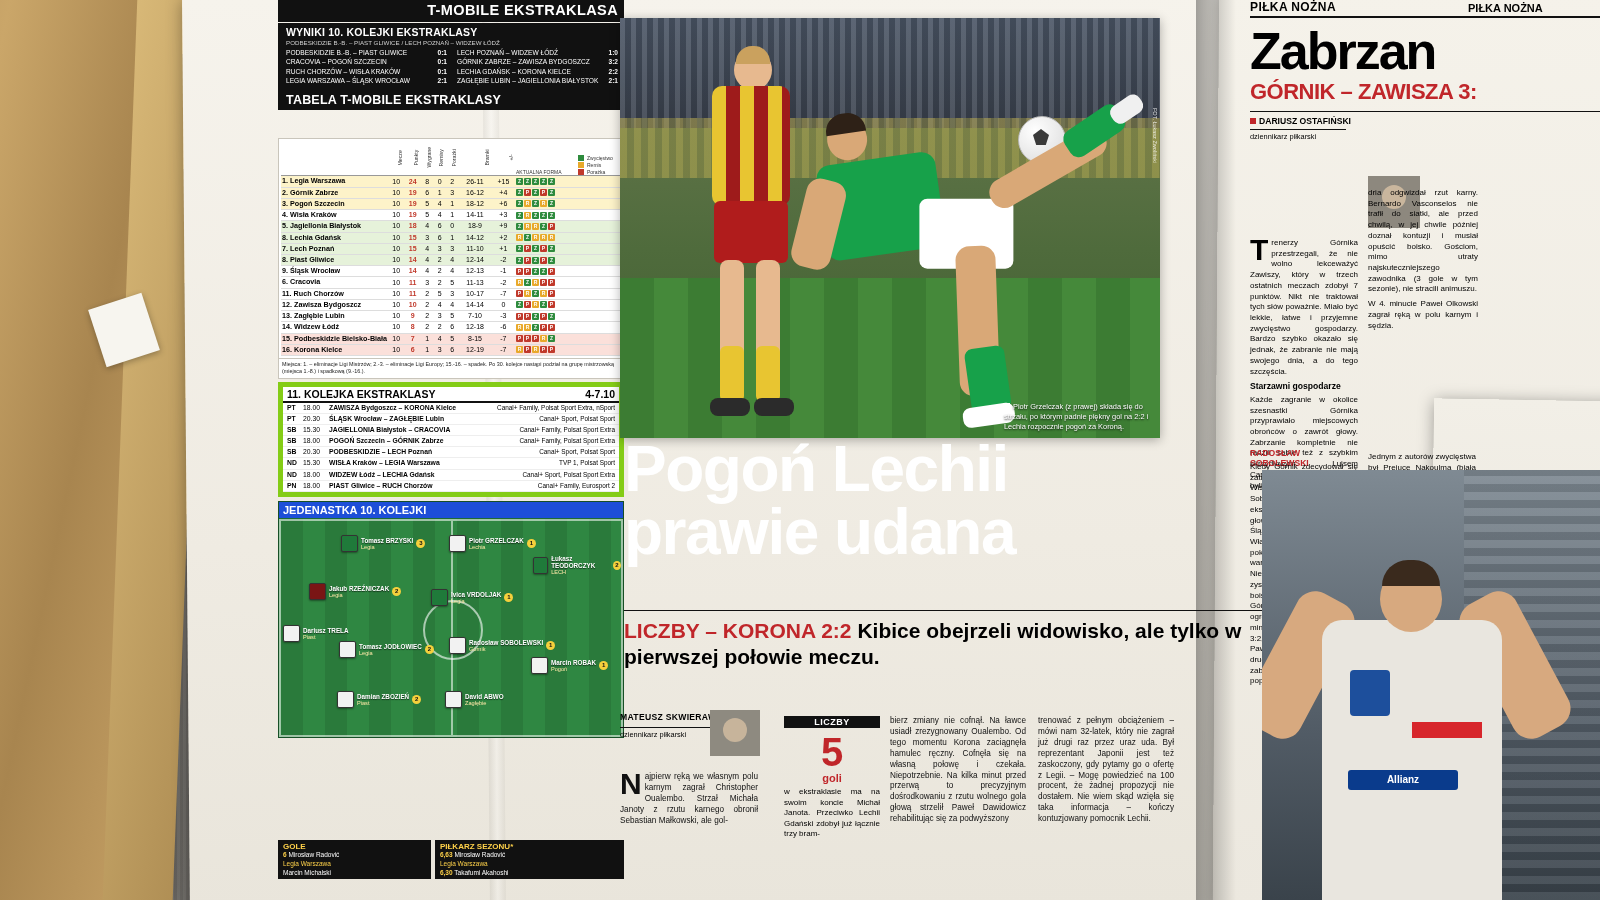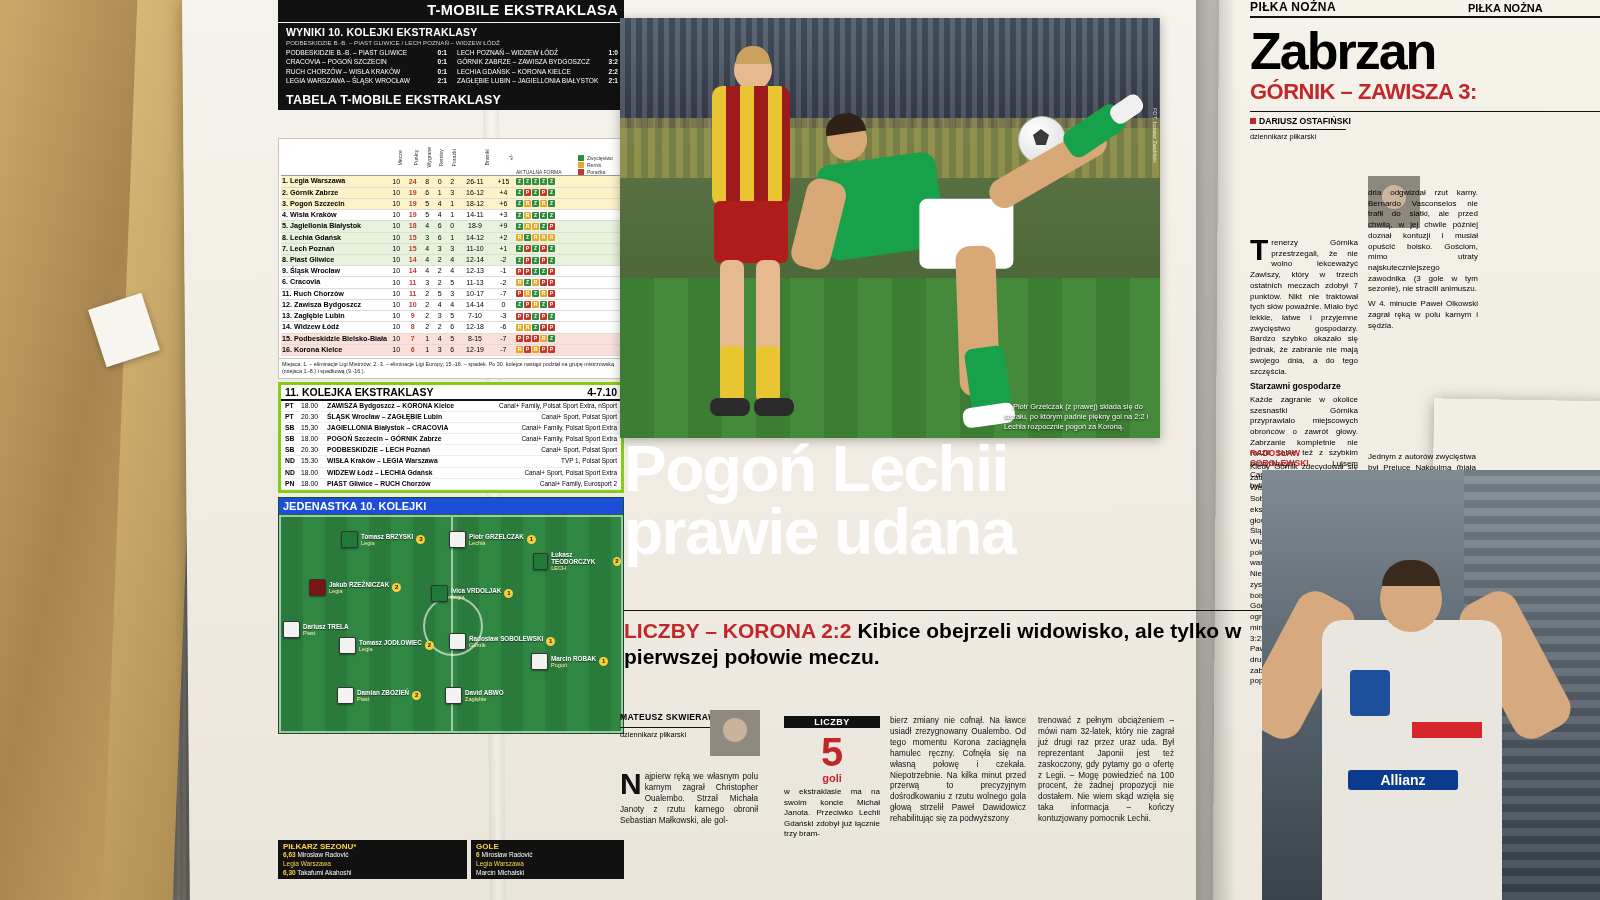--- a/index.html
+++ b/index.html
@@ -69,21 +69,21 @@
   .f{display:inline-block;width:7px;height:7px;line-height:7px;text-align:center;
     font-size:5px;color:#fff;font-weight:bold;border-radius:1px;}
   .f.Z{background:#2e8b3d;}.f.R{background:#e8a92b;}.f.P{background:#c0392b;}
   .legend{display:flex;flex-direction:column;gap:1px;font-size:5px;}
   .legend div{display:flex;align-items:center;gap:3px;}
   .legend i{width:6px;height:6px;display:inline-block;}
   .hl1{background:#fdf3c9;}.hl2{background:#e6f2da;}.hl3{background:#fbe0da;}
   .tab-foot{font-size:5.4px;line-height:1.35;padding:2px 3px;color:#222;background:#fff;
     border:1px solid #c9c5bb;border-top:none;}
 
-  .kolejka{background:#fff;border:3px solid #84cc16;margin-top:3px;}
+  .kolejka{background:#fff;border:5px solid #84cc16;margin-top:3px;}
   .kolejka .head{display:flex;justify-content:space-between;align-items:center;
     border-bottom:2px solid #111;padding:1px 4px;}
   .kolejka .head .t{font-size:10.5px;font-weight:bold;}
   .kolejka .head .d{font-size:10.5px;font-weight:bold;}
   .kolejka .row{display:flex;font-size:6.8px;line-height:1.5;padding:0 4px;border-bottom:1px solid #eee;}
   .kolejka .day{width:16px;font-weight:bold;}
   .kolejka .time{width:26px;}
   .kolejka .match{flex:1;font-weight:bold;}
   .kolejka .tv{text-align:right;font-weight:normal;font-size:6.4px;}
 
@@ -199,21 +199,21 @@
 
   
   .fan{position:absolute;left:1262px;top:470px;width:352px;height:430px;overflow:hidden;
     background:linear-gradient(180deg,#7f8a93 0%,#525c66 60%,#3a434b 100%);}
   .fan .body{position:absolute;left:60px;top:150px;width:180px;height:280px;background:#e9e6df;border-radius:20px 20px 0 0;}
   .fan .head{position:absolute;left:118px;top:96px;width:62px;height:66px;border-radius:50%;background:#d7a97f;}
   .fan .head:after{content:"";position:absolute;left:2px;top:-6px;width:58px;height:26px;border-radius:26px 26px 0 0;background:#3a2a1d;}
   .fan .armL{position:absolute;left:6px;top:120px;width:62px;height:150px;background:#d7a97f;border-radius:20px;transform:rotate(28deg);}
   .fan .armR{position:absolute;left:222px;top:120px;width:62px;height:150px;background:#d7a97f;border-radius:20px;transform:rotate(-28deg);}
   .fan .badge1{position:absolute;left:88px;top:200px;width:40px;height:46px;background:#1d4f9c;border-radius:4px;}
-  .fan .badge2{position:absolute;left:86px;top:300px;width:110px;height:20px;background:#0a3b8c;color:#fff;font-size:14px;text-align:center;line-height:20px;font-weight:bold;border-radius:3px;}
+  .fan .badge2{position:absolute;left:86px;top:300px;width:110px;height:20px;background:#0a3b8c;color:#fff;font-size:10px;text-align:center;line-height:20px;font-weight:bold;border-radius:3px;}
   .fan .badge3{position:absolute;left:150px;top:252px;width:70px;height:16px;background:#d7262b;}
   .fan-bg{position:absolute;right:-10px;top:0;width:160px;height:430px;
     background:repeating-linear-gradient(0deg,rgba(255,255,255,.08) 0 8px, rgba(0,0,0,.1) 8px 16px);}
 
   .shadowbar{position:absolute;left:1196px;top:0;width:40px;height:900px;
     background:linear-gradient(90deg,rgba(0,0,0,.35),rgba(0,0,0,0));}
 </style>
 </head>
 <body>
 
@@ -765,37 +765,37 @@
               <div>
                 <div class="pl-name">David ABWO</div>
                 <div class="pl-club">Zagłębie</div>
               </div>
             </div>
           </div>
       </div>
     </div>
 
     <div style="position:absolute;left:0;top:840px;width:346px;display:flex;gap:4px;">
+      <div style="background:#111;color:#fff;padding:2px 5px;width:150px;">
+        <div style="font-size:8px;font-weight:bold;color:#ffd24a;">GOLE</div>
+        <div style="font-size:6.5px;line-height:1.35;">
+          <span style="color:#ffd24a;font-weight:bold;">6</span>
+          <span>Mirosław Radović</span><br>
+          <span style="color:#ffd24a;">Legia Warszawa</span><br>
+          <span>Marcin Michalski</span>
+        </div>
+      </div>
       <div style="background:#111;color:#fff;padding:2px 5px;width:188px;">
         <div style="font-size:8px;font-weight:bold;color:#ffd24a;">PIŁKARZ SEZONU*</div>
         <div style="font-size:6.5px;line-height:1.35;">
           <span style="color:#ffd24a;font-weight:bold;">6,63</span>
           <span>Mirosław Radović</span><br>
           <span style="color:#ffd24a;">Legia Warszawa</span><br>
           <span style="color:#ffd24a;font-weight:bold;">6,30</span>
           <span>Takafumi Akahoshi</span>
-        </div>
-      </div>
-      <div style="background:#111;color:#fff;padding:2px 5px;width:150px;">
-        <div style="font-size:8px;font-weight:bold;color:#ffd24a;">GOLE</div>
-        <div style="font-size:6.5px;line-height:1.35;">
-          <span style="color:#ffd24a;font-weight:bold;">6</span>
-          <span>Mirosław Radović</span><br>
-          <span style="color:#ffd24a;">Legia Warszawa</span><br>
-          <span>Marcin Michalski</span>
         </div>
       </div>
     </div>
   </div>
 
   <div class="photo">
     <div class="crowd"></div>
     <div class="crowd2"></div>
     <div class="grass"></div>
     <div class="ball"></div>

